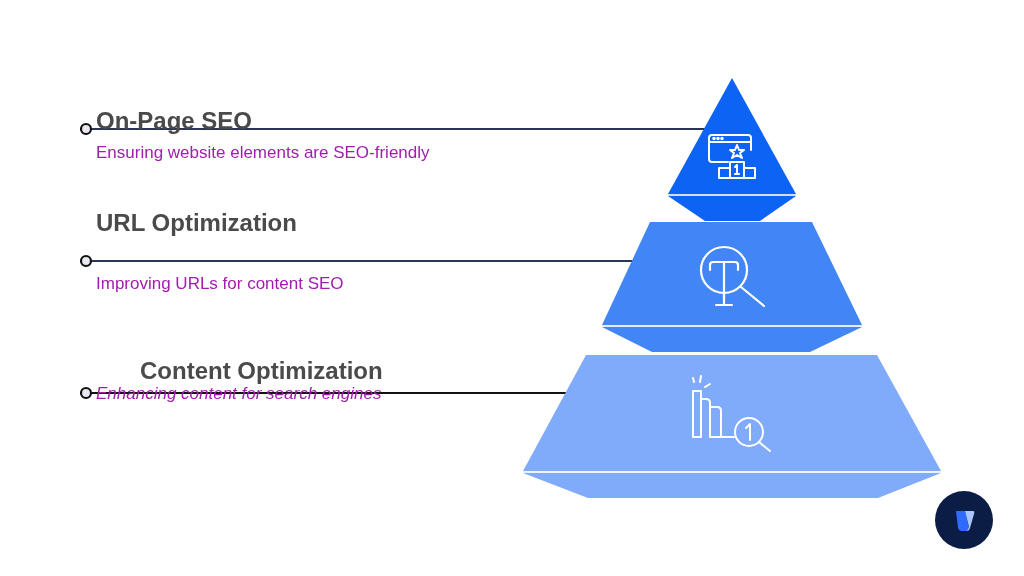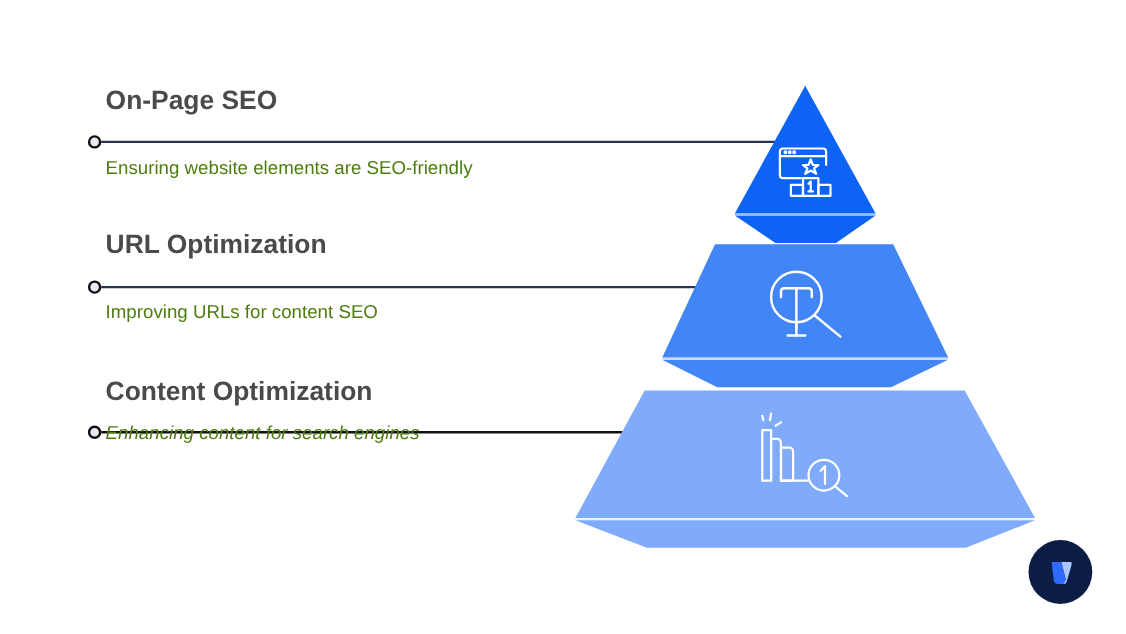--- a/index.html
+++ b/index.html
@@ -1,18 +1,18 @@
 <!DOCTYPE html>
 <html><head>
   <meta charset="utf-8">
   <style>
     html, body { margin: 0; padding: 0; background: #ffffff; }
     body { width: 1024px; height: 576px; position: relative; overflow: hidden; font-family: "Liberation Sans", sans-serif; }
     .title { position: absolute; left: 96px; font-weight: bold; font-size: 24px; color: #4a4a4a; margin: 0; white-space: nowrap; }
-    .desc { position: absolute; left: 96px; font-size: 17px; color: #4d7c0f; margin: 0; white-space: nowrap; }
+    .desc { position: absolute; left: 96px; font-size: 17px; color: #a21caf; margin: 0; white-space: nowrap; }
     svg.pyr { position: absolute; left: 0; top: 0; }
     .logo { position: absolute; left: 935px; top: 491px; width: 58px; height: 58px; border-radius: 50%; background: #0b1d45; }
   </style>
 </head>
 <body>
 
 <svg class="pyr" width="1024" height="576">
 
   <g>
     <line x1="92" y1="129" x2="712" y2="129" stroke="#2a3556" stroke-width="2.2"></line>
@@ -70,27 +70,27 @@
     <path d="M693,437 L693,391 L701,391 L701,437 Z"></path>
     <path d="M701,437 L701,399 L706,399 Q710,399 710,403 L710,437"></path>
     <path d="M710,437 L710,407 L717,407 Q721,407 721,411 L721,437 Z"></path>
     <path d="M710,437 L734,437"></path>
     <circle cx="749" cy="432" r="14"></circle>
     <path d="M746,428 L750,424 L750,440"></path>
     <line x1="759" y1="442" x2="770" y2="451"></line>
   </g>
 </svg>
 
-<h2 class="title" style="top:78px;text-align:right;">On-Page SEO</h2>
+<h2 class="title" style="top:107px;text-align:right;">On-Page SEO</h2>
 <p class="desc" style="top:143px;">Ensuring website elements are SEO-friendly</p>
 
 <h2 class="title" style="top:209px;">URL Optimization</h2>
 <p class="desc" style="top:274px;">Improving URLs for content SEO</p>
 
-<h2 class="title" style="top:343px;">Content Optimization</h2>
+<h2 class="title" style="top:357px;margin-left:44px;">Content Optimization</h2>
 <p class="desc" style="top:384px;font-style:italic;">Enhancing content for search engines</p>
 
 <div class="logo">
   <svg width="58" height="58">
     <path d="M21,20 L30,20 L34,37 Q35,40 32,40 L27,40 Q24,40 23,37 Z" fill="#2f6bff"></path>
     <path d="M30,20 L38,20 Q40,20 39,23 L35,37 Q34,40 32,40 L34,36 Z" fill="#a9c6ff"></path>
   </svg>
 </div>
 
 </body></html>

